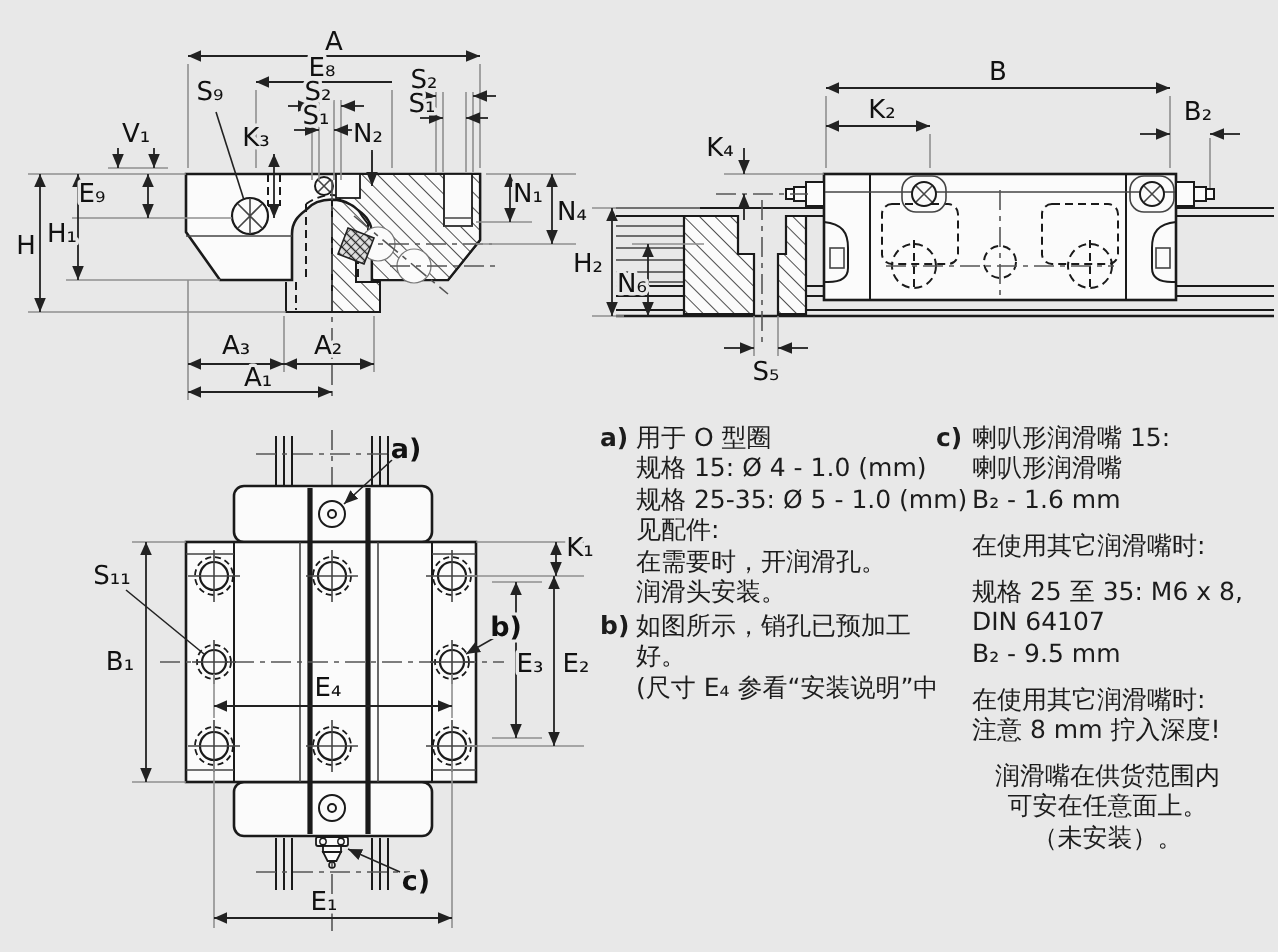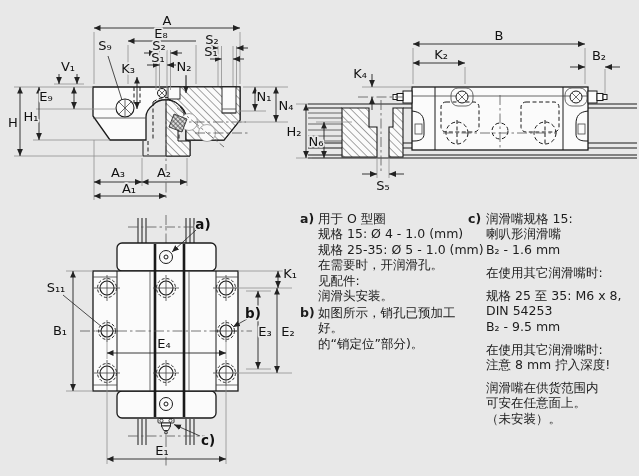--- a/index.html
+++ b/index.html
@@ -18,21 +18,21 @@
   .dlab{font:13px "DejaVu Sans",sans-serif;fill:#111;text-anchor:middle;
         paint-order:stroke;stroke:#e8e8e8;stroke-width:3.5px;stroke-linejoin:round;}
   .dlab.inpart{stroke:#fbfbfb;}
   .co{font:bold 13.5px "DejaVu Sans",sans-serif;fill:#111;text-anchor:middle;
       paint-order:stroke;stroke:#e8e8e8;stroke-width:3px;}
   
   .note{position:absolute;display:flex;font-size:12.5px;line-height:15.4px;color:#1c1c1c;
         font-family:"DejaVu Sans","Liberation Sans",sans-serif;white-space:nowrap;}
   .note .tag{width:18px;font-weight:bold;flex:0 0 18px;}
   .note .para{margin-bottom:7.6px;}
-  .note .para:last-child{margin-bottom:0;}
+  .note .para:last-child{margin-bottom:0;text-align:center;}
 </style>
 </head>
 <body>
 
 <div class="page">
 
 <svg width="639" height="476" viewBox="0 0 639 476">
   <defs>
     <marker id="ae" markerWidth="9" markerHeight="8" refX="7" refY="3.5" orient="auto" markerUnits="userSpaceOnUse">
       <path d="M0,0.6 L7,3.5 L0,6.4 Z" fill="#222"></path>
@@ -345,49 +345,49 @@
     <text class="co" x="208" y="445">c)</text>
   </g>
 </svg>
 
 <div class="note" style="left:300px;top:211px;">
   <div class="tag">a)</div>
   <div>
     <div>用于 O 型圈</div>
     <div>规格 15: Ø 4 - 1.0 (mm)</div>
     <div>规格 25-35: Ø 5 - 1.0 (mm)</div>
+    <div>见配件:</div>
     <div>在需要时，开润滑孔。</div>
-    <div>见配件:</div>
     <div>润滑头安装。</div>
   </div>
 </div>
 
 <div class="note" style="left:300px;top:305px;">
   <div class="tag">b)</div>
   <div>
     <div>如图所示，销孔已预加工</div>
     <div>好。</div>
-    <div>的“销定位”部分)。</div>
+    <div>(尺寸 E₄ 参看“安装说明”中</div>
   </div>
 </div>
 
 <div class="note" style="left:468px;top:211px;">
   <div class="tag">c)</div>
   <div>
     <div class="para">
-      <div>润滑嘴规格 15:</div>
+      <div>喇叭形润滑嘴 15:</div>
       <div>喇叭形润滑嘴</div>
       <div>B₂ - 1.6 mm</div>
     </div>
     <div class="para">
       <div>在使用其它润滑嘴时:</div>
     </div>
     <div class="para">
       <div>规格 25 至 35: M6 x 8,</div>
-      <div>DIN 54253</div>
+      <div>DIN 64107</div>
       <div>B₂ - 9.5 mm</div>
     </div>
     <div class="para">
       <div>在使用其它润滑嘴时:</div>
       <div>注意 8 mm 拧入深度!</div>
     </div>
     <div class="para">
       <div>润滑嘴在供货范围内</div>
       <div>可安在任意面上。</div>
       <div>（未安装）。</div>

